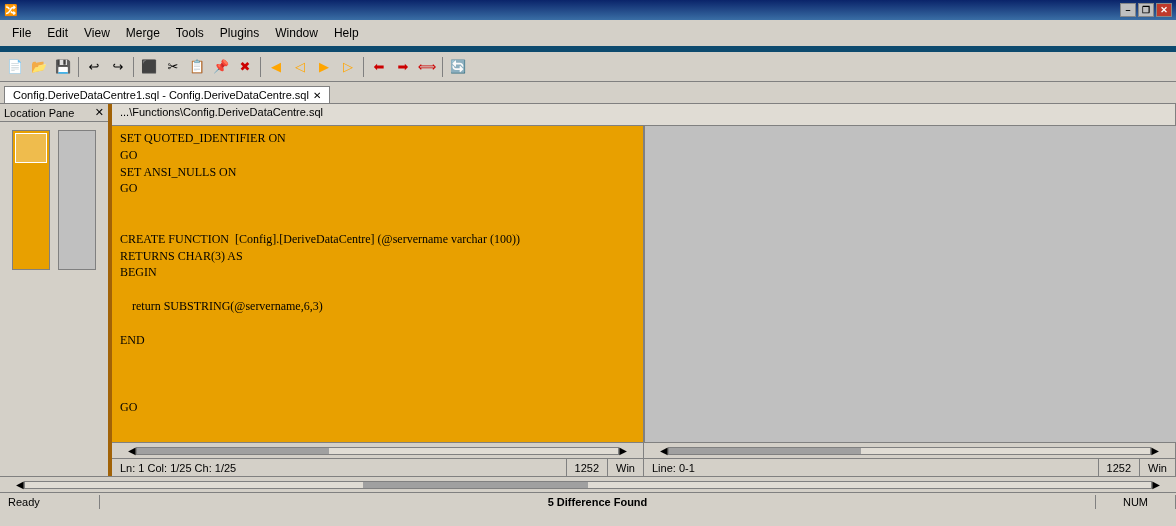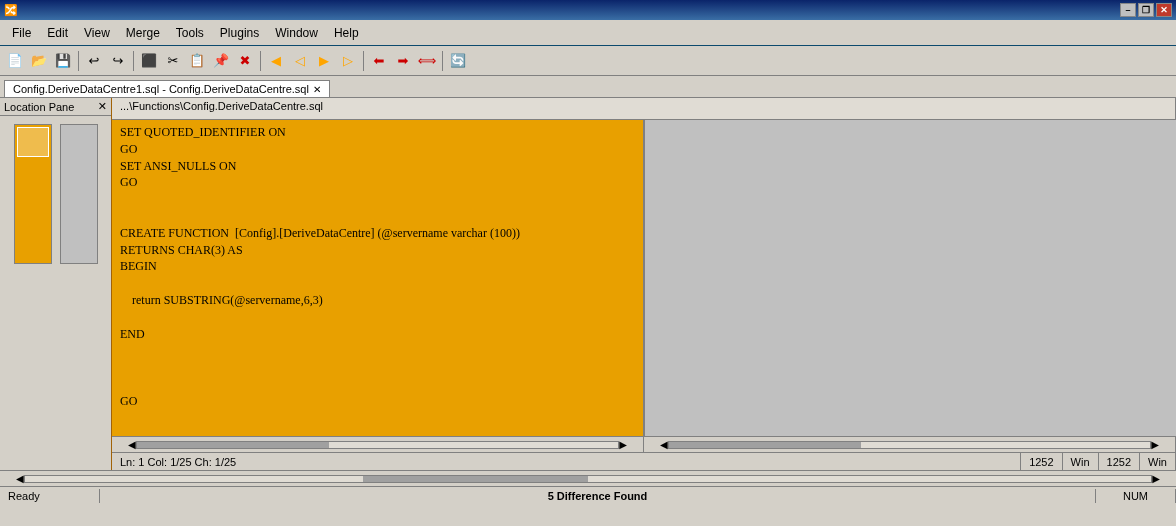--- a/index.html
+++ b/index.html
@@ -22,25 +22,25 @@
     .title-btn {
       width: 16px; height: 14px; background: #c0c0c0; border: 1px solid #888;
       display: flex; align-items: center; justify-content: center; font-size: 9px; cursor: pointer;
       color: black;
     }
     .title-btn.close { background: #c0392b; color: white; }
 
     
     #menubar {
       background: #d4d0c8;
-      height: 26px;
+      height: 32px;
       display: flex;
       align-items: center;
       padding: 0 4px;
-      border-bottom: 1px solid #0c4a6e;
+      border-bottom: 6px solid #0c4a6e;
       font-size: 12px;
     }
     .menu-item {
       padding: 2px 8px;
       cursor: pointer;
     }
 
     
     #toolbar {
       background: #d4d0c8;
@@ -85,21 +85,21 @@
       display: flex;
       height: calc(526px - 20px - 22px - 30px - 22px - 20px - 20px);
       
       height: 372px;
     }
 
     
     #location-pane {
       width: 112px;
       background: #d4d0c8;
-      border-right: 1px solid #a16207;
+      border-right: 4px solid #a16207;
       display: flex;
       flex-direction: column;
     }
     #location-pane-header {
       display: flex;
       align-items: center;
       justify-content: space-between;
       padding: 2px 4px;
       font-size: 11px;
       border-bottom: 1px solid #808080;
@@ -401,20 +401,23 @@
     <div id="status-row1">
       <div class="status-cell flex1">
         <span>Ln: 1  Col: 1/25  Ch: 1/25</span>
       </div>
       <div class="status-cell">
         <span>1252</span>
       </div>
       <div class="status-cell">
         <span>Win</span>
       </div>
+      <div class="status-cell flex1">
+        <span>Line: 0-1</span>
+      </div>
       <div class="status-cell">
         <span>1252</span>
       </div>
       <div class="status-cell">
         <span>Win</span>
       </div>
     </div>
   </div>
 </div>
 

